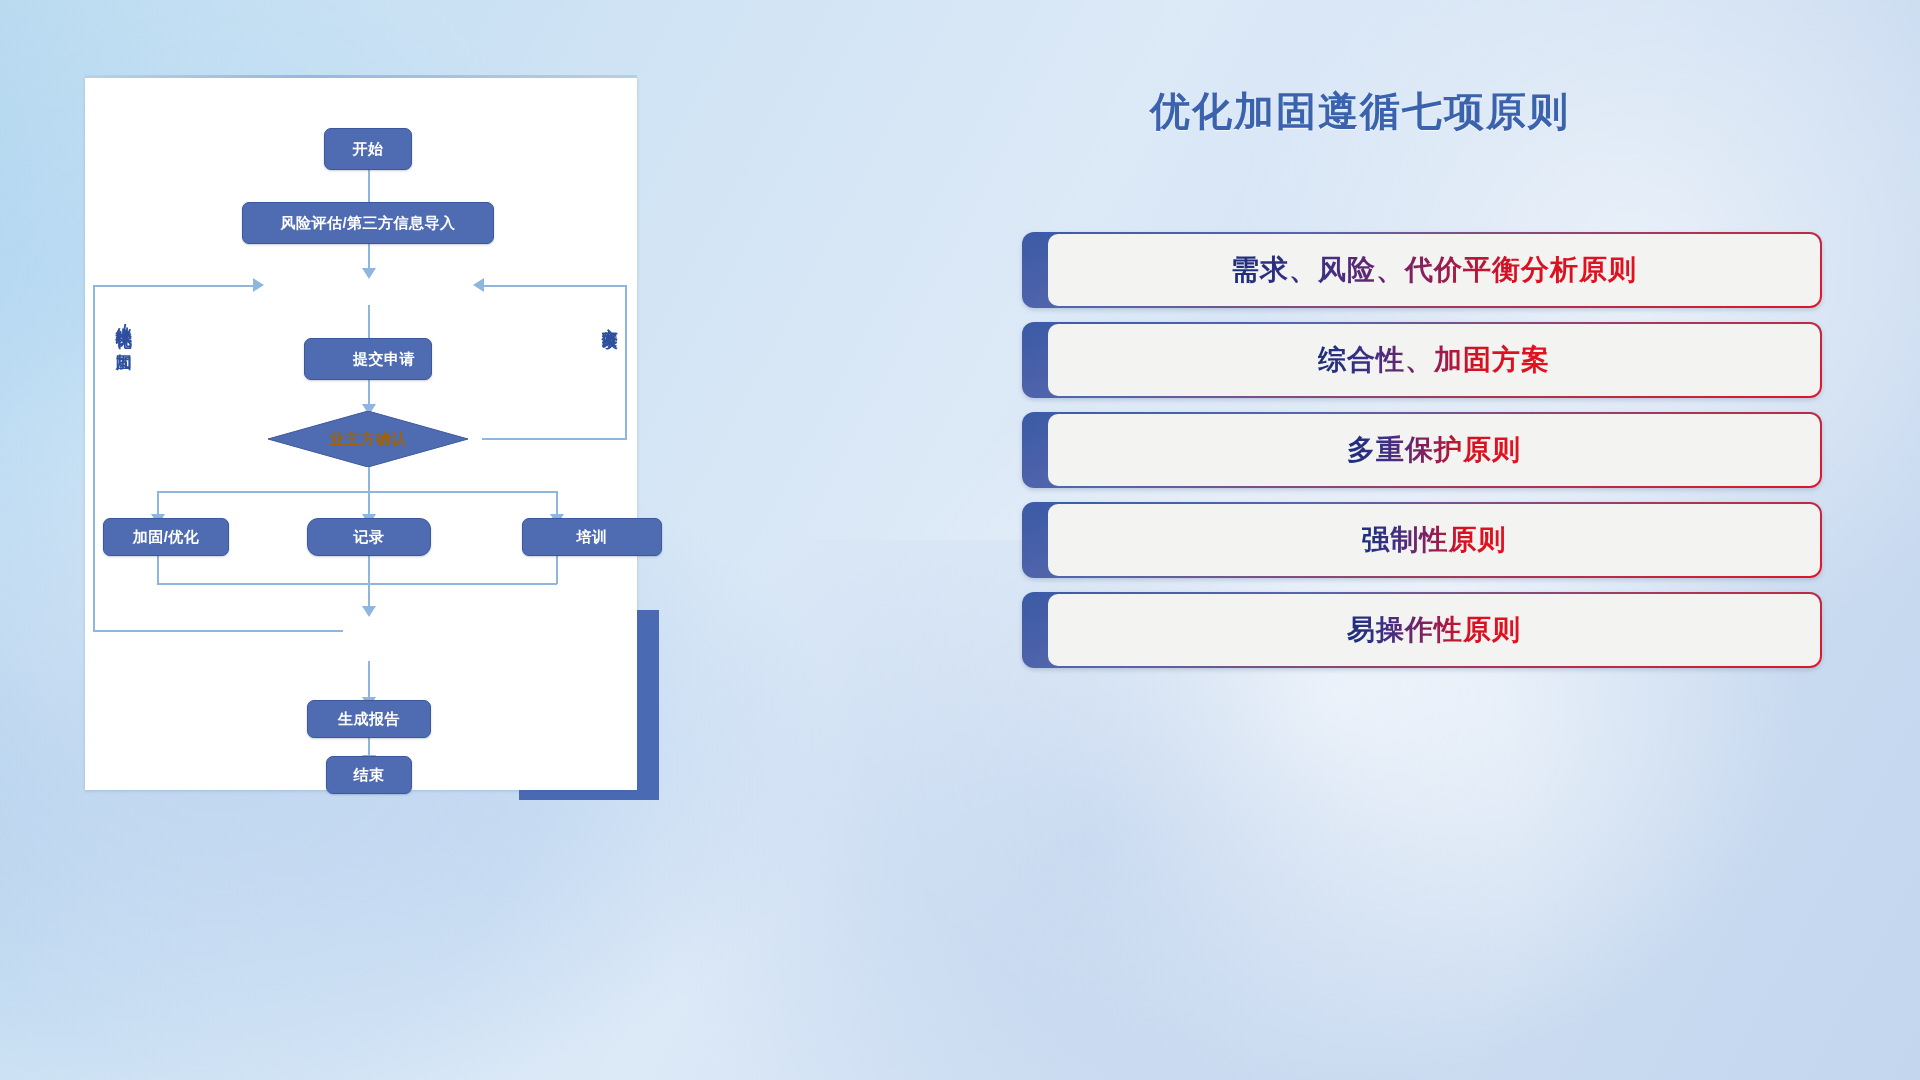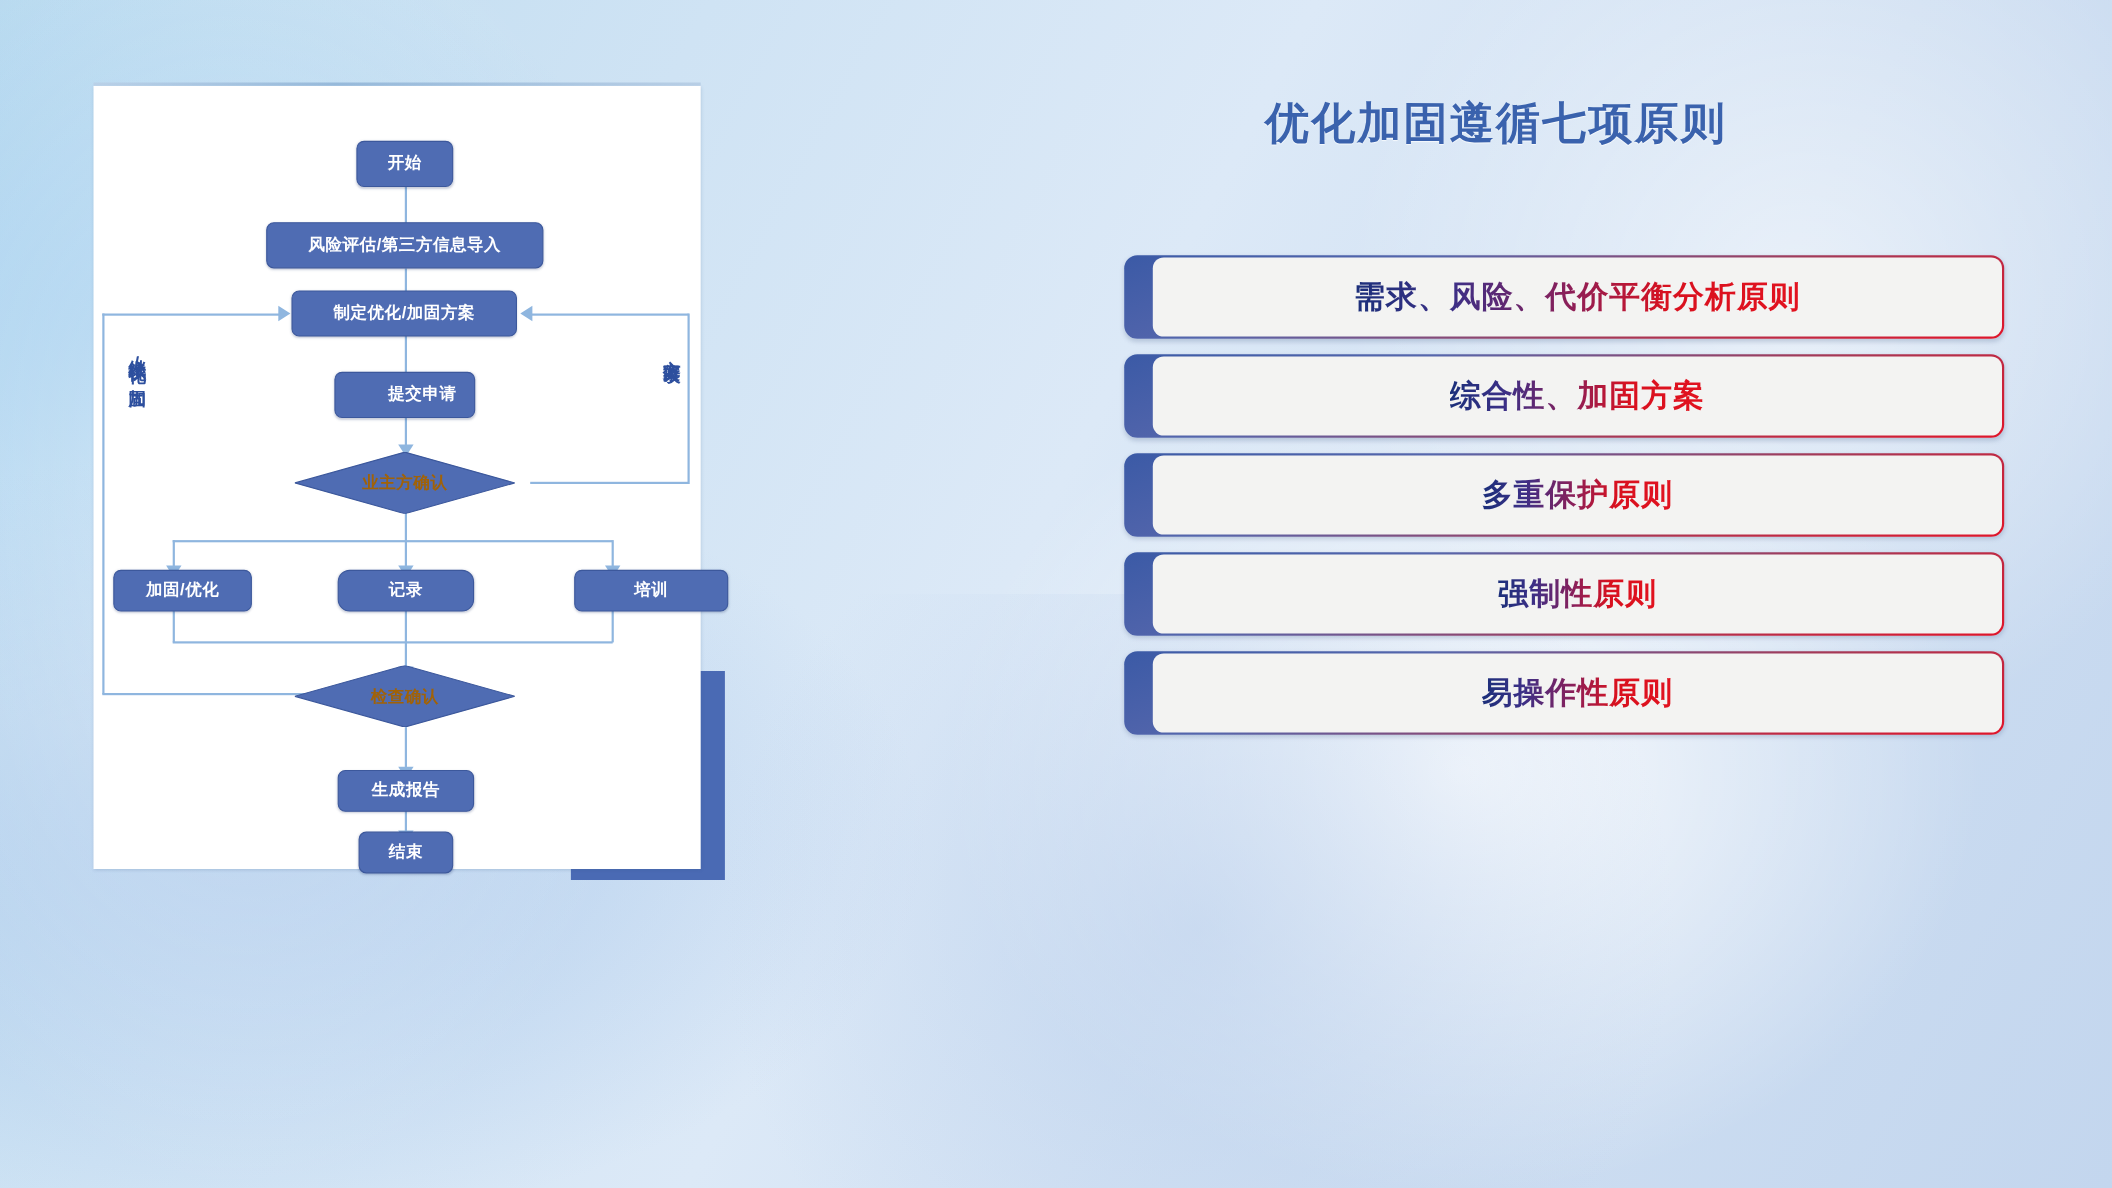--- a/index.html
+++ b/index.html
@@ -133,23 +133,20 @@
     <div class="arrow down" style="left:277px;top:677px;"></div>
 
     <div class="node" style="left:239px;top:50px;width:88px;height:42px;font-size:15px;">
       <span>开始</span>
     </div>
 
     <div class="node" style="left:157px;top:124px;width:252px;height:42px;font-size:15px;">
       <span>风险评估/第三方信息导入</span>
     </div>
 
-    <div class="node" style="left:180px;top:186px;width:205px;height:42px;font-size:15px;">
-      <span>制定优化/加固方案</span>
-    </div>
 
     <div class="node" style="left:219px;top:260px;width:128px;height:42px;font-size:15px;padding-left:32px;">
       <span>提交申请</span>
     </div>
 
     <div class="diamond" style="left:183px;top:333px;width:200px;height:56px;">
       <svg width="200" height="56" viewBox="0 0 200 56">
         <polygon points="100,0 200,28 100,56 0,28" fill="#4f6cb3" stroke="#3c589c" stroke-width="1"></polygon>
       </svg>
       <span>业主方确认</span>
@@ -160,26 +157,20 @@
     </div>
 
     <div class="node" style="left:222px;top:440px;width:124px;height:38px;font-size:15px;border-radius:11px;">
       <span>记录</span>
     </div>
 
     <div class="node" style="left:409px;top:440px;width:140px;height:38px;font-size:15px;margin-left:28px;">
       <span>培训</span>
     </div>
 
-    <div class="diamond" style="left:183px;top:527px;width:200px;height:56px;">
-      <svg width="200" height="56" viewBox="0 0 200 56">
-        <polygon points="100,0 200,28 100,56 0,28" fill="#4f6cb3" stroke="#3c589c" stroke-width="1"></polygon>
-      </svg>
-      <span>检查确认</span>
-    </div>
 
     <div class="node" style="left:222px;top:622px;width:124px;height:38px;font-size:15px;">
       <span>生成报告</span>
     </div>
 
     <div class="node" style="left:241px;top:678px;width:86px;height:38px;font-size:15px;">
       <span>结束</span>
     </div>
 
     <div class="vlabel" style="left:30px;top:236px;">继续优化/加固</div>

